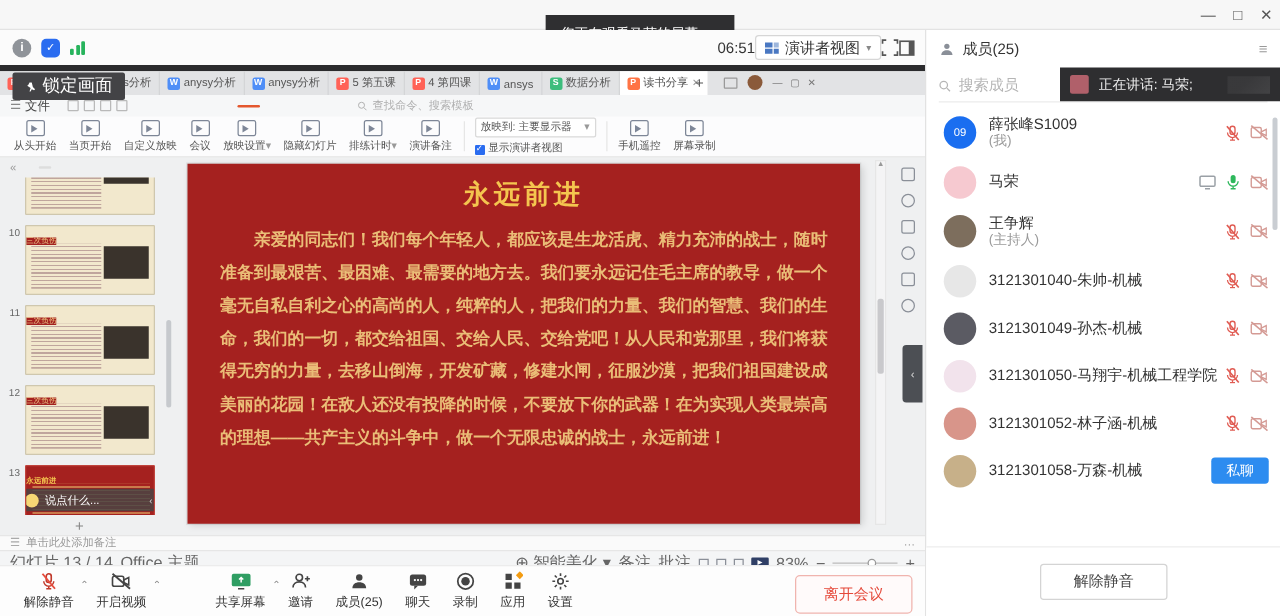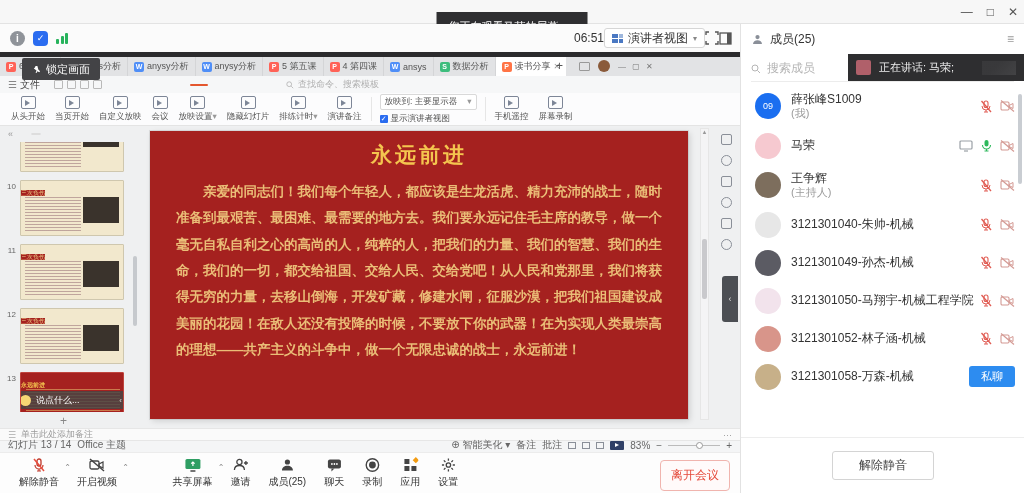--- a/index.html
+++ b/index.html
@@ -61,22 +61,22 @@
   .panel-scroll { position:absolute; right:2px; top:70px; width:4px; height:90px; background:#c9cdd2; border-radius:2px; }
   .speak-banner { position:absolute; left:848px; top:54px; width:176px; height:27px; background:#2e2e30;
     display:flex; align-items:center; gap:8px; padding:0 8px; z-index:30; }
   .speak-banner .sb-ava { width:15px; height:15px; border-radius:2px; background:#b0606a; }
   .speak-banner .sb-text { color:#eee; font-size:11px; white-space:nowrap; }
   .sb-mark { margin-left:auto; width:34px; height:14px; background:linear-gradient(135deg,#3a3a3c 40%,#454547); opacity:.9; }
 
   
   .share { position:absolute; left:0; top:52px; width:740px; height:400px; background:#eff0f1; }
   .share-strip { position:absolute; left:0; top:0; width:740px; height:5px; background:#2b2b2d; }
-  .lock-pill { position:absolute; left:22px; top:6px; height:22px; background:#434346; color:#fff;
-    font-size:11px; display:flex; align-items:center; gap:5px; padding:0 10px; border-radius:2px; z-index:20; }
+  .lock-pill { position:absolute; left:10px; top:6px; height:22px; background:#434346; color:#fff;
+    font-size:14px; display:flex; align-items:center; gap:5px; padding:0 10px; border-radius:2px; z-index:20; }
 
   .wps-tabs { position:absolute; left:0; top:5px; width:740px; height:19px; background:#e2e3e5;
     display:flex; align-items:center; font-size:9px; color:#555; }
   .wtab { display:flex; align-items:center; gap:3px; height:19px; padding:0 6px; border-right:1px solid #d4d5d7;
     max-width:72px; white-space:nowrap; overflow:hidden; }
   .wtab.active { background:#fff; border-right:none; }
   .wtab .tab-ic { width:10px; height:10px; border-radius:2px; color:#fff; font-size:7px; font-weight:bold;
     display:flex; align-items:center; justify-content:center; flex:0 0 10px; }
   .wtab .tab-x { color:#999; font-size:8px; }
   .newtab { padding:0 8px; color:#555; font-size:12px; }
@@ -143,41 +143,41 @@
     gap:10px; align-items:center; }
   .side-tools i { width:11px; height:11px; border:1px solid #8a8f98; border-radius:2px; }
   .side-tools i:nth-child(2n) { border-radius:50%; }
   .side-tab { position:absolute; left:722px; top:150px; width:16px; height:46px; background:#4c4f54;
     border-radius:3px 0 0 3px; color:#ddd; font-size:9px; display:flex; align-items:center; justify-content:center; }
 
   .notes-bar { position:absolute; left:0; top:376px; width:740px; height:12px; background:#fafafa;
     border-top:1px solid #e6e6e6; display:flex; align-items:center; font-size:9px; color:#9a9a9a; padding:0 8px; gap:5px; }
   .notes-dots { margin-left:auto; color:#999; }
   .statusbar { position:absolute; left:0; top:388px; width:740px; height:12px; background:#f4f5f6;
-    border-top:1px solid #e6e6e6; display:flex; align-items:flex-end; font-size:10px; color:#666;
+    border-top:1px solid #e6e6e6; display:flex; align-items:flex-start; font-size:13px; color:#666;
     padding:0 8px; gap:6px; }
   .st-right { margin-left:auto; display:flex; align-items:center; gap:6px; }
   .viewbox { width:8px; height:7px; border:1px solid #8a8f98; }
   .playbtn { width:14px; height:9px; background:#2f3f66; border-radius:1px; position:relative; }
   .playbtn::after { content:""; position:absolute; left:5px; top:2px; border-left:4px solid #fff;
     border-top:2.5px solid transparent; border-bottom:2.5px solid transparent; }
   .zoomline { width:52px; height:1px; background:#bbb; position:relative; }
   .zoomline i { position:absolute; left:28px; top:-3px; width:7px; height:7px; border-radius:50%;
     background:#fff; border:1px solid #999; }
 
   
   .bottbar { position:absolute; left:0; top:452px; width:740px; height:41px; background:#fdfdfd;
     border-top:1px solid #ececec; display:flex; align-items:center; }
   .bt-item { display:flex; flex-direction:column; align-items:center; justify-content:center; gap:2px;
     font-size:10px; color:#333; padding:0 9px; position:relative; }
   .bt-chev { position:absolute; right:-3px; top:6px; color:#888; font-size:8px; }
   .bt-left { display:flex; padding-left:10px; }
   .bt-center { display:flex; position:absolute; left:50%; transform:translateX(-68%); }
   .leave-btn { position:absolute; right:10px; top:7px; border:1px solid #f0b4ae; color:#e5493a;
-    background:#fffafa; border-radius:4px; font-size:12px; padding:6px 10px; font-family:inherit; }
+    background:#fffafa; border-radius:4px; font-size:12px; padding:6px 22px; font-family:inherit; }
 </style>
 </head>
 <body>
 
 <div class="titlebar">
   <div class="title-pill">
     <span>您正在观看马荣的屏幕</span>
     <span style="font-size:10px;">☰</span>
   </div>
   <div class="win-controls">

